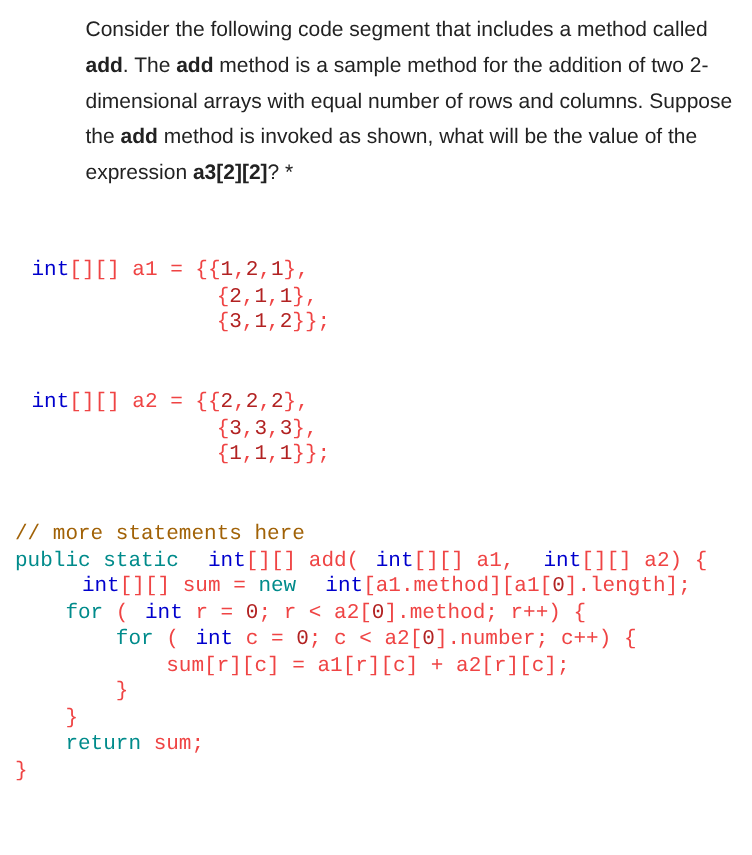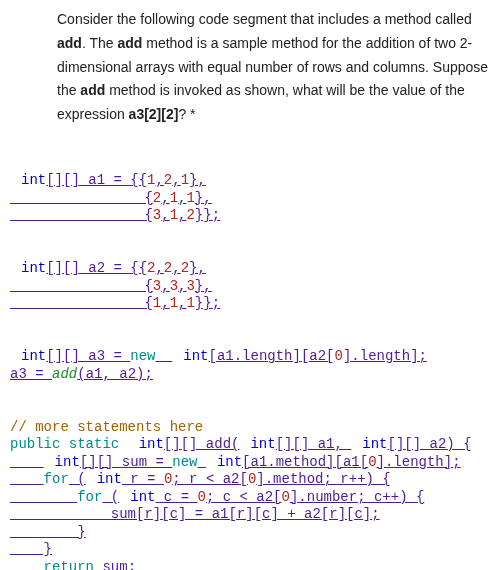--- a/index.html
+++ b/index.html
@@ -30,39 +30,37 @@
       font-size: 14px;
       line-height: 1.25;
       white-space: pre;
       color: #000;
     }
     .kw { color: #008b8b; }       
     .typekw { color: #0000cd; margin-left: 11px; }   
     .comment { color: #a16207; }  
     .lit { color: #b22222; }       
     .func { color: #228b22; font-style: italic; } 
-    .plain { color: #4c1d95; text-decoration: underline; }
+    .plain { color: #ef4444; }
     .mb { margin-bottom: 18px; }
   </style>
 </head>
 <body>
 
 <div class="question">
   <span>Consider the following code segment that includes a method called </span><strong>add</strong><span>. The </span><strong>add</strong><span> method is a sample method for the addition of two 2-dimensional arrays with equal number of rows and columns. Suppose the </span><strong>add</strong><span> method is invoked as shown, what will be the value of the expression </span><strong>a3[2][2]</strong><span>? *</span>
 </div>
 
 <div class="code-block">
 <div class="mb"><span class="typekw">int</span><span class="plain">[][] a1 = {{</span><span class="lit">1</span><span class="plain">,</span><span class="lit">2</span><span class="plain">,</span><span class="lit">1</span><span class="plain">},</span>
 <span class="plain">                {</span><span class="lit">2</span><span class="plain">,</span><span class="lit">1</span><span class="plain">,</span><span class="lit">1</span><span class="plain">},</span>
 <span class="plain">                {</span><span class="lit">3</span><span class="plain">,</span><span class="lit">1</span><span class="plain">,</span><span class="lit">2</span><span class="plain">}};</span></div>
 <div class="mb"><span class="typekw">int</span><span class="plain">[][] a2 = {{</span><span class="lit">2</span><span class="plain">,</span><span class="lit">2</span><span class="plain">,</span><span class="lit">2</span><span class="plain">},</span>
 <span class="plain">                {</span><span class="lit">3</span><span class="plain">,</span><span class="lit">3</span><span class="plain">,</span><span class="lit">3</span><span class="plain">},</span>
 <span class="plain">                {</span><span class="lit">1</span><span class="plain">,</span><span class="lit">1</span><span class="plain">,</span><span class="lit">1</span><span class="plain">}};</span></div>
-<div class="mb"><span class="typekw">int</span><span class="plain">[][] a3 = </span><span class="kw">new</span><span class="plain">  </span><span class="typekw">int</span><span class="plain">[a1.length][a2[</span><span class="lit">0</span><span class="plain">].length];</span>
-<span class="plain">a3 = </span><span class="func">add</span><span class="plain">(a1, a2);</span></div>
 <div><span class="comment">// more statements here</span>
 <span class="kw">public static </span><span class="typekw">int</span><span class="plain">[][] add(</span><span class="typekw">int</span><span class="plain">[][] a1, </span><span class="typekw">int</span><span class="plain">[][] a2) {</span>
 <span class="plain">    </span><span class="typekw">int</span><span class="plain">[][] sum = </span><span class="kw">new</span><span class="plain"> </span><span class="typekw">int</span><span class="plain">[a1.method][a1[</span><span class="lit">0</span><span class="plain">].length];</span>
 <span class="plain">    </span><span class="kw">for</span><span class="plain"> (</span><span class="typekw">int</span><span class="plain"> r = </span><span class="lit">0</span><span class="plain">; r &lt; a2[</span><span class="lit">0</span><span class="plain">].method; r++) {</span>
 <span class="plain">        </span><span class="kw">for</span><span class="plain"> (</span><span class="typekw">int</span><span class="plain"> c = </span><span class="lit">0</span><span class="plain">; c &lt; a2[</span><span class="lit">0</span><span class="plain">].number; c++) {</span>
 <span class="plain">            sum[r][c] = a1[r][c] + a2[r][c];</span>
 <span class="plain">        }</span>
 <span class="plain">    }</span>
 <span class="plain">    </span><span class="kw">return</span><span class="plain"> sum;</span>
 <span class="plain">}</span></div>

